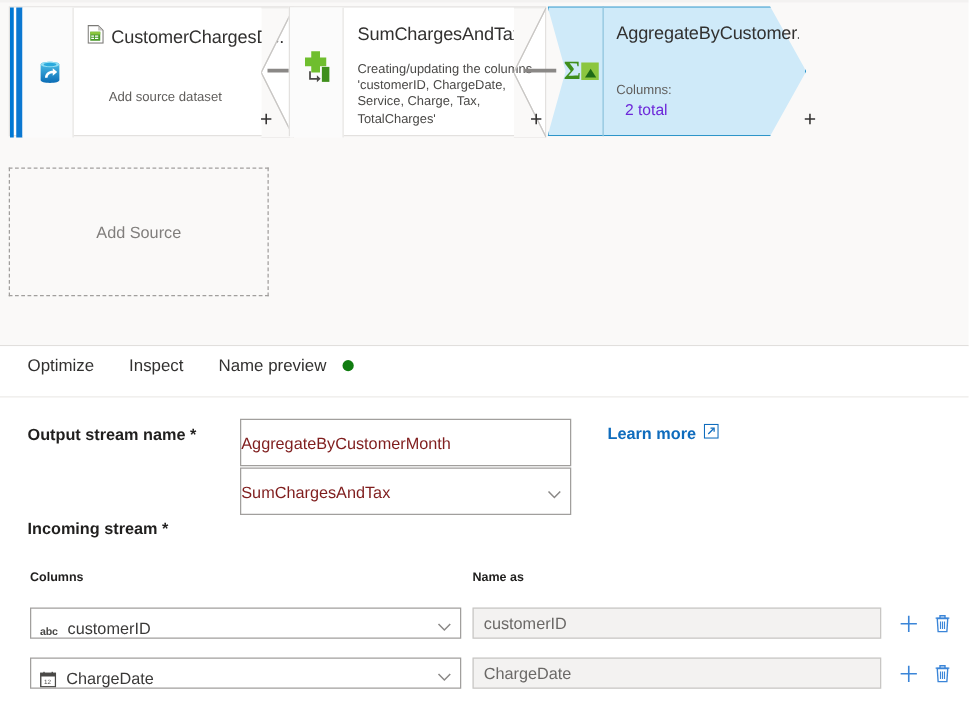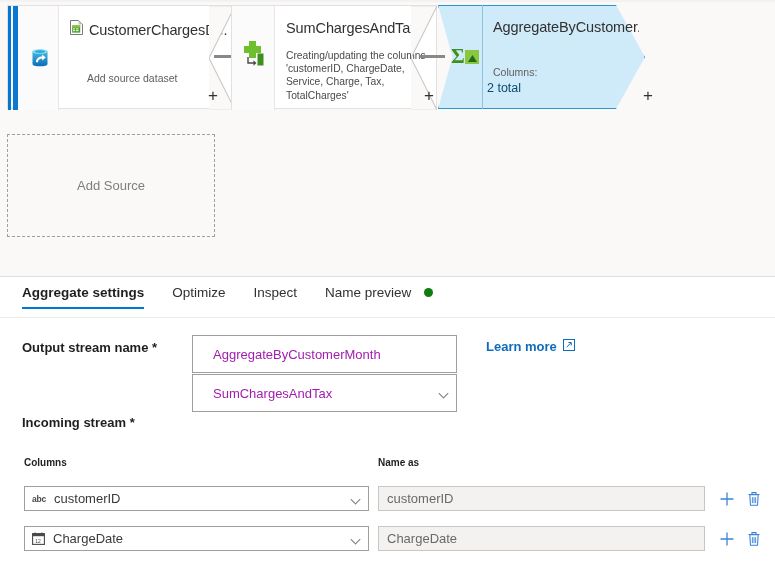--- a/index.html
+++ b/index.html
@@ -144,40 +144,40 @@
     background: #107c10; margin-left: 9px; vertical-align: middle;
     position: relative; top: -1px;
   }
 
   .field-label {
     position: absolute; font-size: 13px; color: #201f1e; font-weight: bold;
   }
   .txtbox {
     position: absolute; background: #ffffff;
     border: 1px solid #a19f9d; height: 38px;
-    font-size: 13px; color: #a21caf;
-    display: flex; align-items: center; padding: 0 20px;
+    font-size: 13px; color: #7f1d1d;
+    display: flex; align-items: center; padding: 0 0;
     font-family: "Liberation Sans", sans-serif;
   }
   .dd-caret {
     position: absolute; right: 8px; top: 50%; transform: translateY(-50%);
     width: 10px; height: 10px;
   }
   .learn-more {
     position: absolute; font-size: 13px; color: #0f6cbd; cursor: pointer;
     display: flex; align-items: center; gap: 6px;
   }
 
   .col-header {
     position: absolute; font-size: 10px; font-weight: bold; color: #201f1e;
   }
 
   .row-field {
     position: absolute; height: 25px; background: #ffffff;
-    border: 1px solid #a19f9d; display: flex; align-items: center;
+    border: 1px solid #a19f9d; display: flex; align-items: flex-end;
     font-size: 13px; color: #3b3a39; padding-left: 7px;
   }
   .row-field .typeicon { margin-right: 8px; display: flex; align-items: center; }
   .nameas-field {
     position: absolute; height: 25px; background: #f3f2f1;
     border: 1px solid #c8c6c4; display: flex; align-items: center;
     font-size: 13px; color: #6b6967; padding-left: 8px;
   }
   .icon-btn {
     position: absolute; display: flex; align-items: center; justify-content: center;
@@ -279,37 +279,34 @@
             <rect x="14" y="5" width="14" height="14" fill="#8cc63f"></rect>
             <path d="M17 17 l4.5 -7 l4.5 7 z" fill="#1f6b17"></path>
           </svg>
         </span>
       </div>
       <div class="agg-body">
         <div class="node-title-row" style="left:10px; top:14px;">
           <span class="node-title">AggregateByCustomer...</span>
         </div>
         <div style="position:absolute; left:10px; top:61px; font-size:10.5px; color:#605e5c;">Columns:</div>
-        <div style="position:absolute; left:4px; top:76px; font-size:12.5px; color:#0c4a6e;">2 total</div>
+        <div style="position:absolute; left:17px; top:76px; font-size:12.5px; color:#6d28d9;">2 total</div>
       </div>
       <span class="plus-glyph" style="left:205px; top:82px;">+</span>
     </div>
 
     <div class="add-source">
       <span class="add-source-label">Add Source</span>
     </div>
   </div>
 
   <div class="panel">
 
     <div class="tabbar">
       <div class="tabs">
-        <div class="tab active">
-          <span>Aggregate settings</span>
-        </div>
         <div class="tab">
           <span>Optimize</span>
         </div>
         <div class="tab">
           <span>Inspect</span>
         </div>
         <div class="tab">
           <span>Name preview</span>
           <span class="tab-dot"></span>
         </div>

